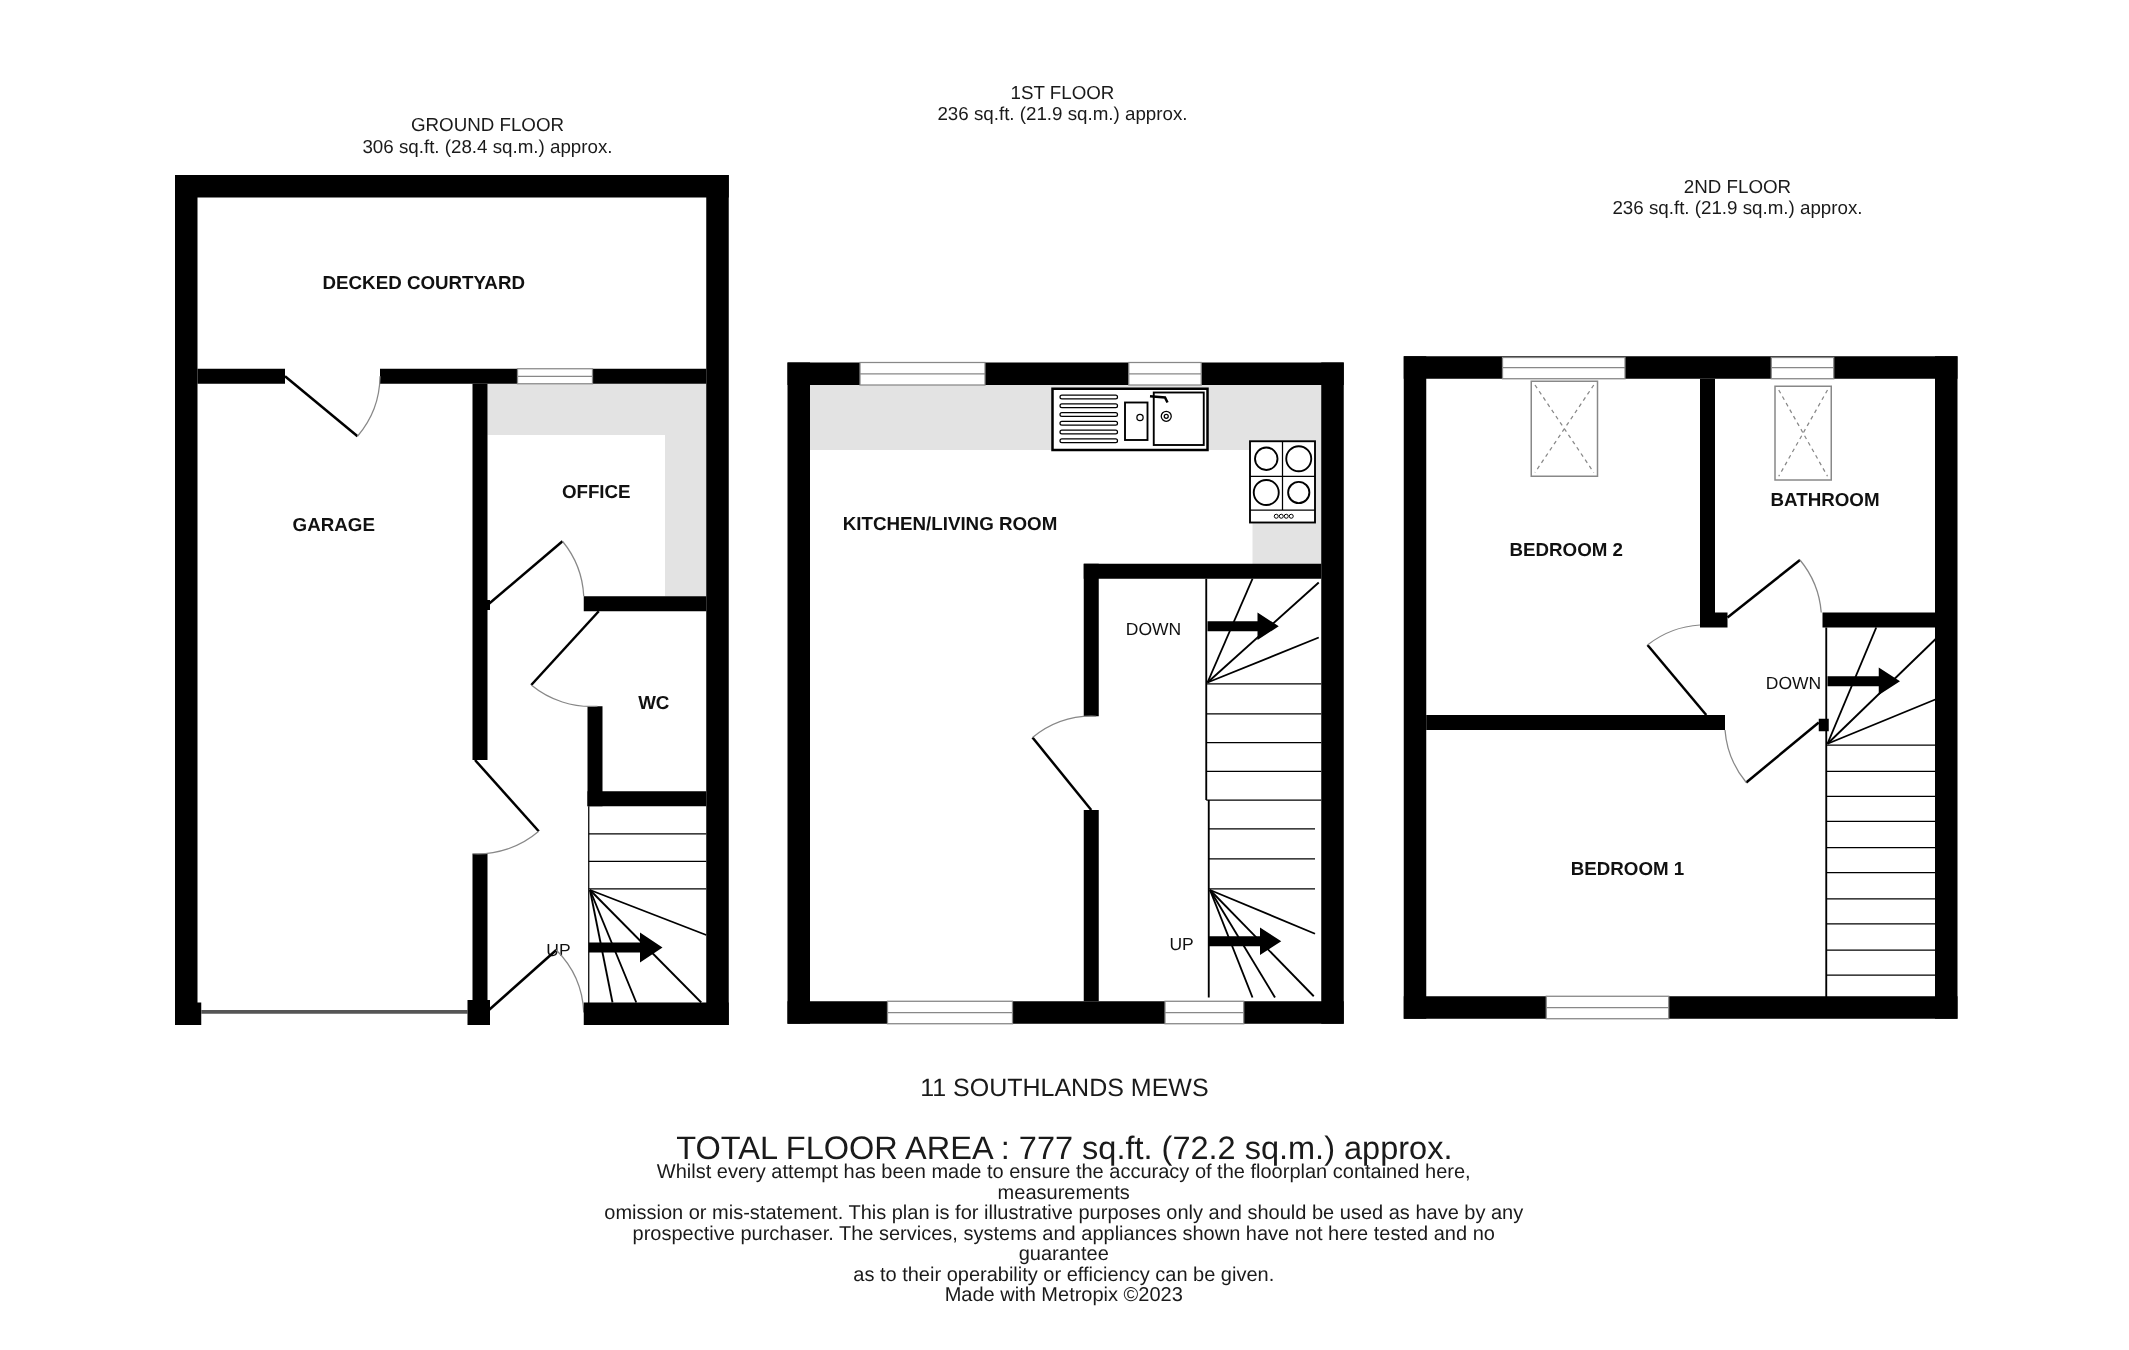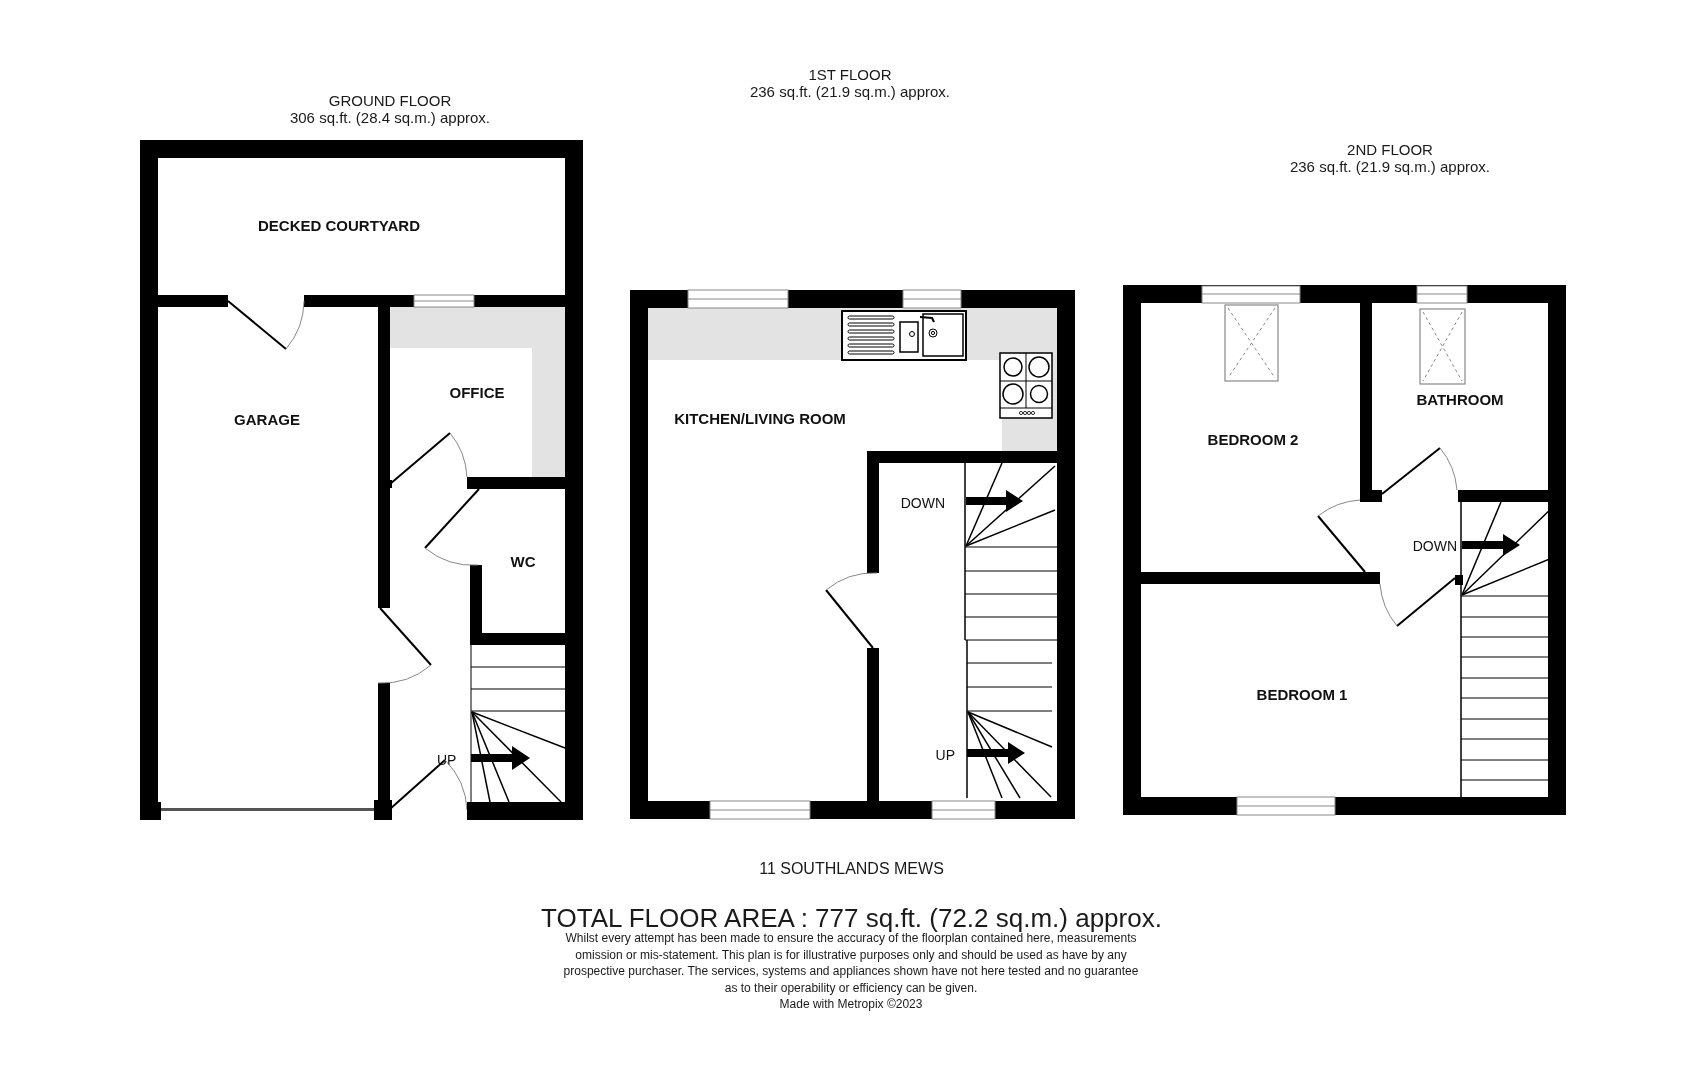--- a/index.html
+++ b/index.html
@@ -4,23 +4,23 @@
 <style>
   html, body { margin:0; padding:0; background:#ffffff; }
   body { width:1703px; height:1080px; position:relative; overflow:hidden; font-family:"Liberation Sans", sans-serif; color:#111; }
   .floor-header { position:absolute; text-align:center; font-size:15px; line-height:17px; color:#1a1a1a; }
   .floor-header .name { display:block; }
   .floor-header .area { display:block; }
   svg.plan { position:absolute; left:0; top:0; }
   .room-label { font-family:"Liberation Sans", sans-serif; font-weight:bold; font-size:15px; fill:#111; }
   .stair-label { font-family:"Liberation Sans", sans-serif; font-size:14px; fill:#111; }
   .footer { position:absolute; left:0; width:1703px; text-align:center; color:#1a1a1a; }
-  .address { top:860px; font-size:16px; }
+  .address { top:860px; font-size:20px; }
   .total { top:903px; font-size:26px; }
-  .disclaimer { top:930px; font-size:12px; line-height:16.5px; width:760px; left:471px; }
+  .disclaimer { top:930px; font-size:16px; line-height:16.5px; width:760px; left:471px; }
   .disclaimer span { display:block; }
 </style>
 </head>
 <body>
 
 <div class="floor-header" style="left:230px; top:72px; width:320px;margin-top:20px;">
   <span class="name">GROUND FLOOR</span>
   <span class="area">306 sq.ft. (28.4 sq.m.) approx.</span>
 </div>
 <div class="floor-header" style="left:680px; top:66px; width:340px;">

